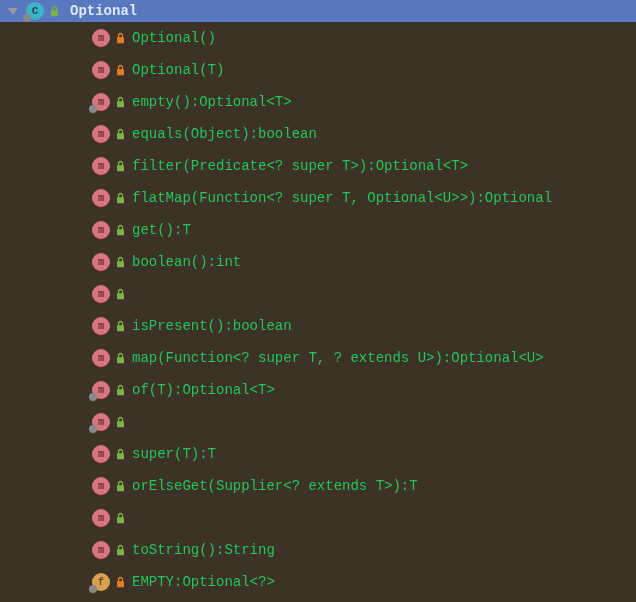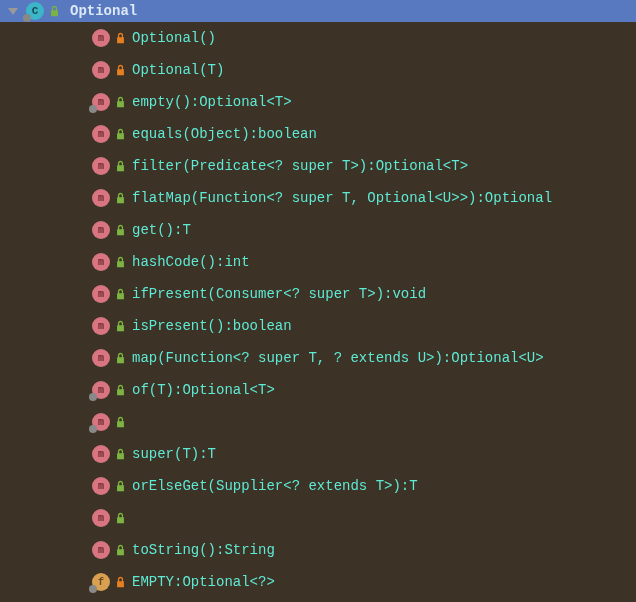--- a/index.html
+++ b/index.html
@@ -117,21 +117,21 @@
     }
     .lock-public { fill: #7cb342; }
     .lock-private { fill: #e67e22; }
     .member-row {
       display: flex;
       align-items: center;
       padding: 4px 8px 4px 92px;
       height: 32px;
     }
     .member-label {
-      color: #5eead4;
+      color: #22c55e;
     }
     .header-label {
       color: #dce8f5;
       margin-left: 4px;
       font-weight: bold;
     }
   </style>
 </head>
 <body>
 
@@ -210,30 +210,29 @@
       </div>
       <span class="member-label">get():T</span>
     </div>
     <div class="member-row">
       <div class="method-icon">m</div>
       <div class="lock-icon">
         <svg viewBox="0 0 12 14">
           <path class="lock-public" d="M3 6V4a3 3 0 016 0v2h1v7H2V6h1zm1.5 0h3V4a1.5 1.5 0 00-3 0v2z"></path>
         </svg>
       </div>
-      <span class="member-label">hashCode():int</span>
-    </div>
-    <div class="member-row">
-      <div class="method-icon">m</div>
-      <div class="lock-icon">
-        <svg viewBox="0 0 12 14">
-          <path class="lock-public" d="M3 6V4a3 3 0 016 0v2h1v7H2V6h1zm1.5 0h3V4a1.5 1.5 0 00-3 0v2z"></path>
-        </svg>
-      </div>
-      <span class="member-label">ifPresent(Consumer&lt;? super T&gt;):void</span>
+      <span class="member-label">boolean():int</span>
+    </div>
+    <div class="member-row">
+      <div class="method-icon">m</div>
+      <div class="lock-icon">
+        <svg viewBox="0 0 12 14">
+          <path class="lock-public" d="M3 6V4a3 3 0 016 0v2h1v7H2V6h1zm1.5 0h3V4a1.5 1.5 0 00-3 0v2z"></path>
+        </svg>
+      </div>
     </div>
     <div class="member-row">
       <div class="method-icon">m</div>
       <div class="lock-icon">
         <svg viewBox="0 0 12 14">
           <path class="lock-public" d="M3 6V4a3 3 0 016 0v2h1v7H2V6h1zm1.5 0h3V4a1.5 1.5 0 00-3 0v2z"></path>
         </svg>
       </div>
       <span class="member-label">isPresent():boolean</span>
     </div>

